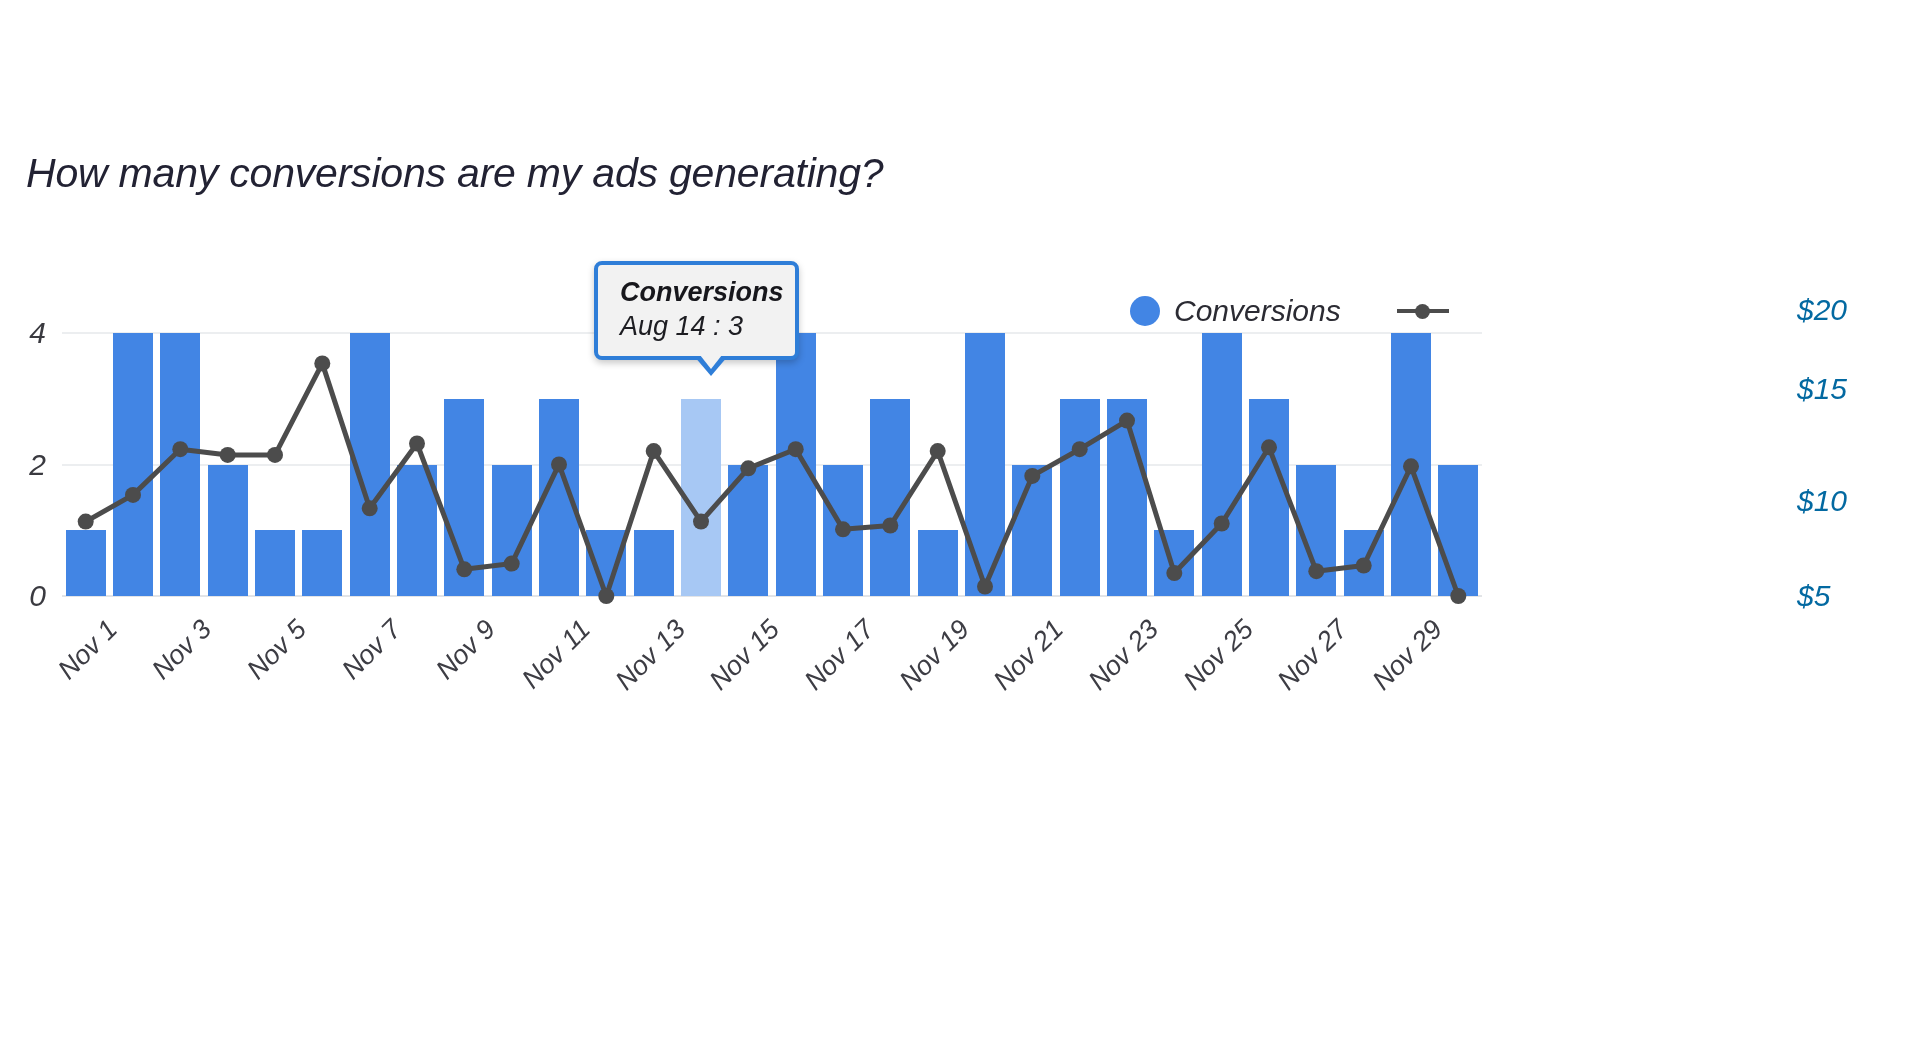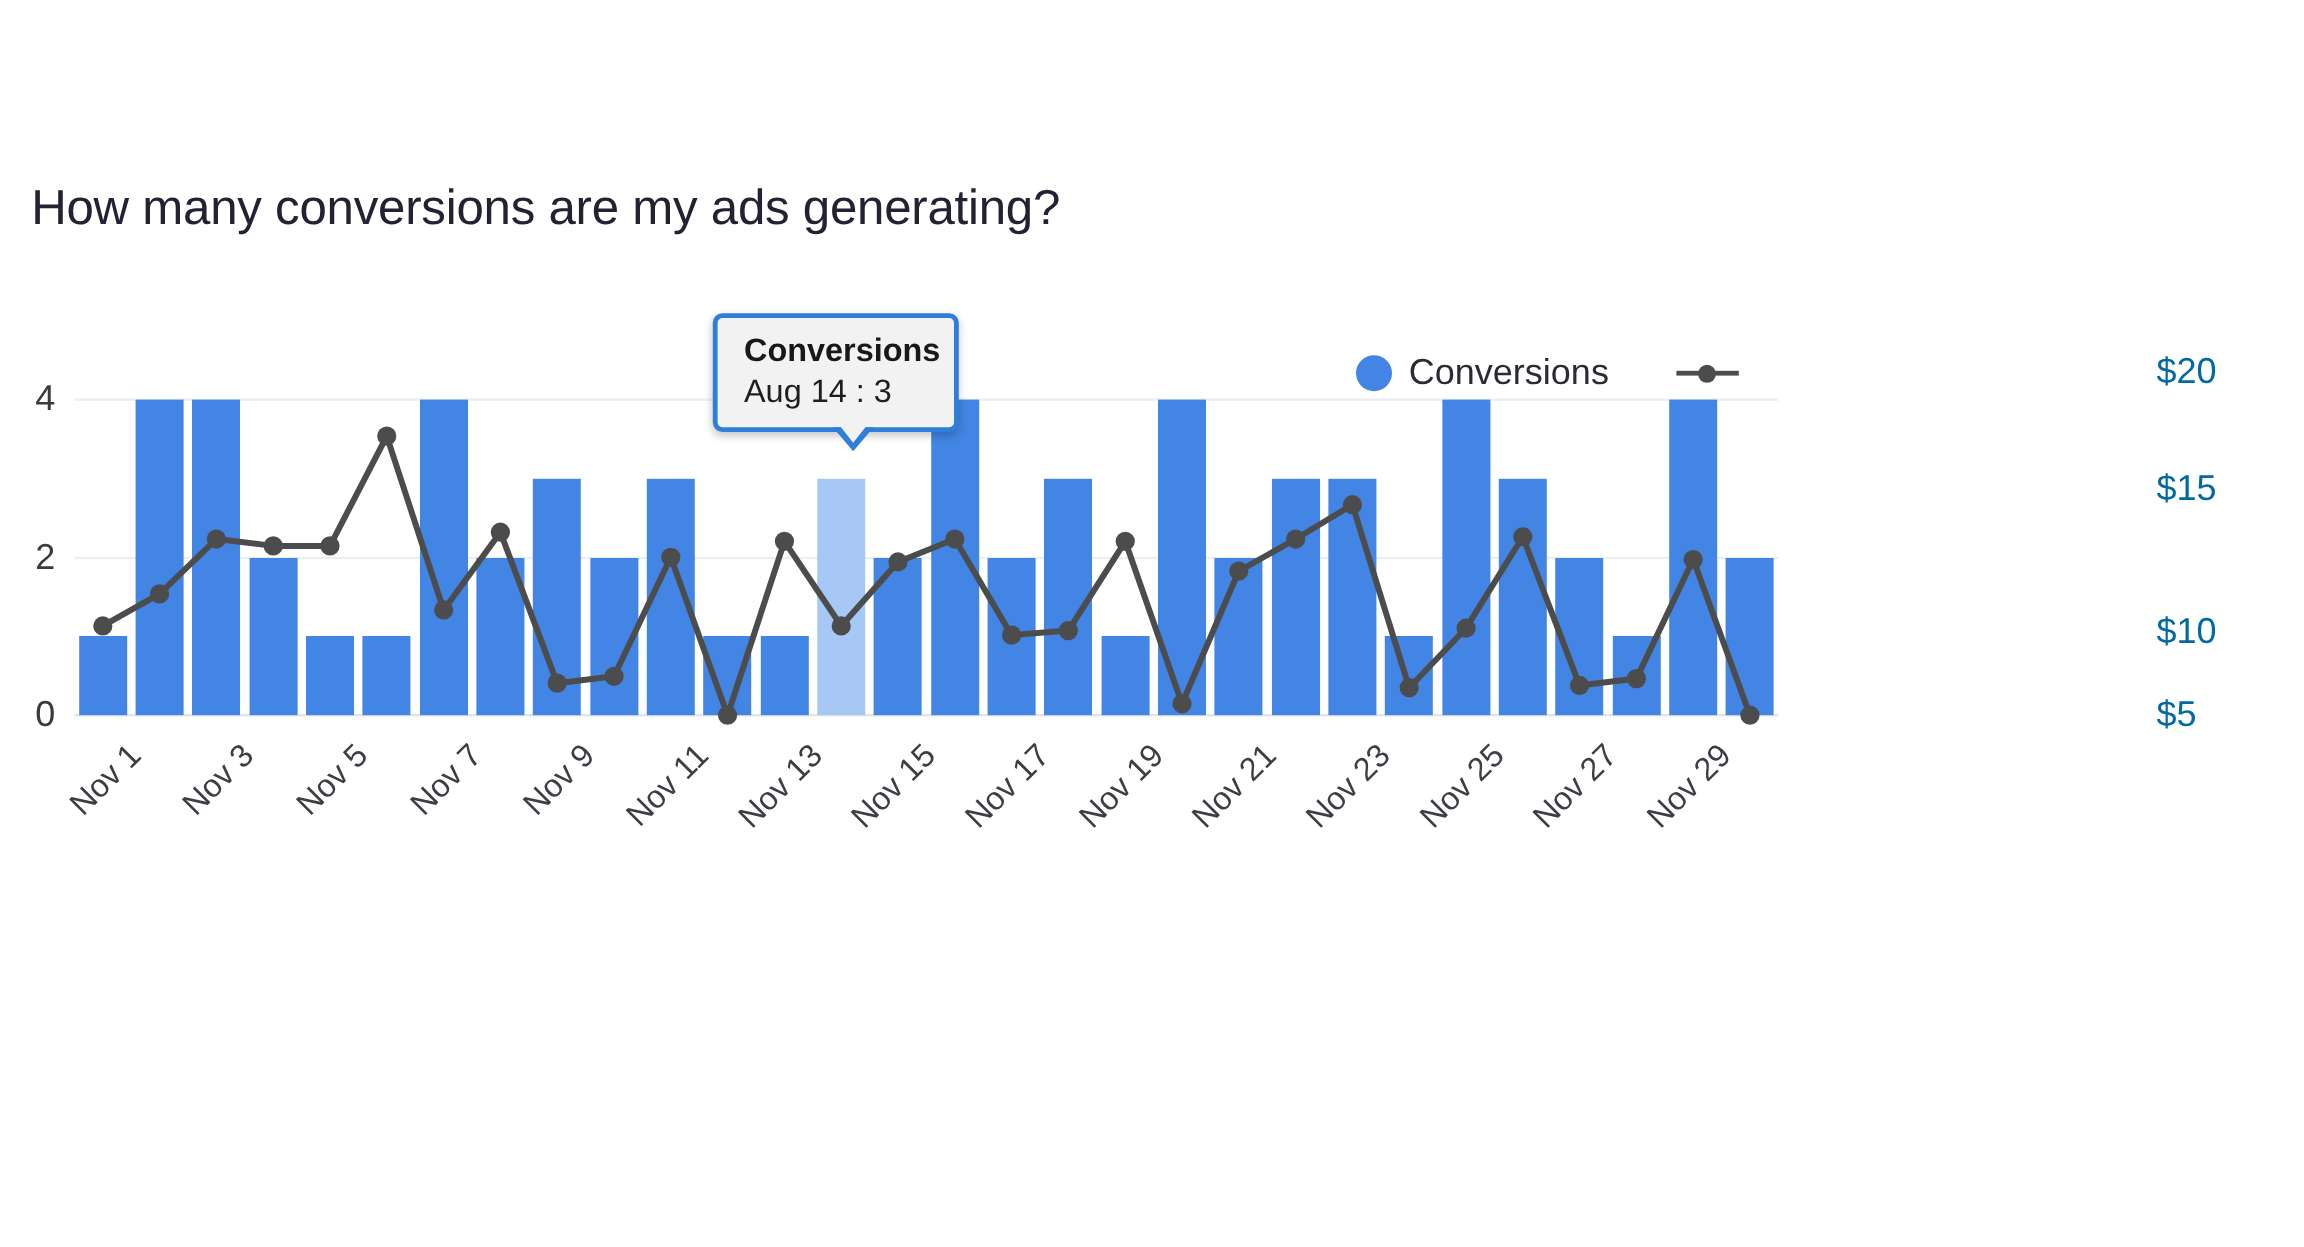--- a/index.html
+++ b/index.html
@@ -8,20 +8,21 @@
     width:1920px;height:1039px;
     background:#ffffff;
     font-family:"Liberation Sans","DejaVu Sans",sans-serif;
     color:#222222;
     overflow:hidden;
     position:relative;
   }
   #widget{
     position:absolute;left:0;top:0;width:1900px;height:1039px;
     background:#ffffff;
+    font-style:italic;
   }
   #chart-title{
     position:absolute;left:26px;top:150px;
     font-size:41px;
     font-weight:400;
     color:#222233;
     letter-spacing:-0.2px;
     white-space:nowrap;
   }
   
@@ -152,22 +153,22 @@
     </div>
   </div>
 
   <div id="yaxis-left">
       <div class="ylabel-left" style="top: 286px;">0</div>
       <div class="ylabel-left" style="top: 154.506px;">2</div>
       <div class="ylabel-left" style="top: 23.0115px;">4</div>
     </div>
   <div id="yaxis-right">
       <div class="ylabel-right" style="top: 286px;">$5</div>
-      <div class="ylabel-right" style="top: 190.667px; margin-top: 26px;">$10</div>
-      <div class="ylabel-right" style="top: 98px;">$15</div>
+      <div class="ylabel-right" style="top: 190.667px;">$10</div>
+      <div class="ylabel-right" style="top: 79px;">$15</div>
       <div class="ylabel-right" style="top: 0px;">$20</div>
     </div>
 
   <div id="plot">
     <div id="grid">
         <div class="baseline" style="top: 285px;"></div>
         <div class="gridline" style="top: 153.506px;"></div>
         <div class="gridline" style="top: 22.0115px;"></div>
       </div>
     <div id="bars">

